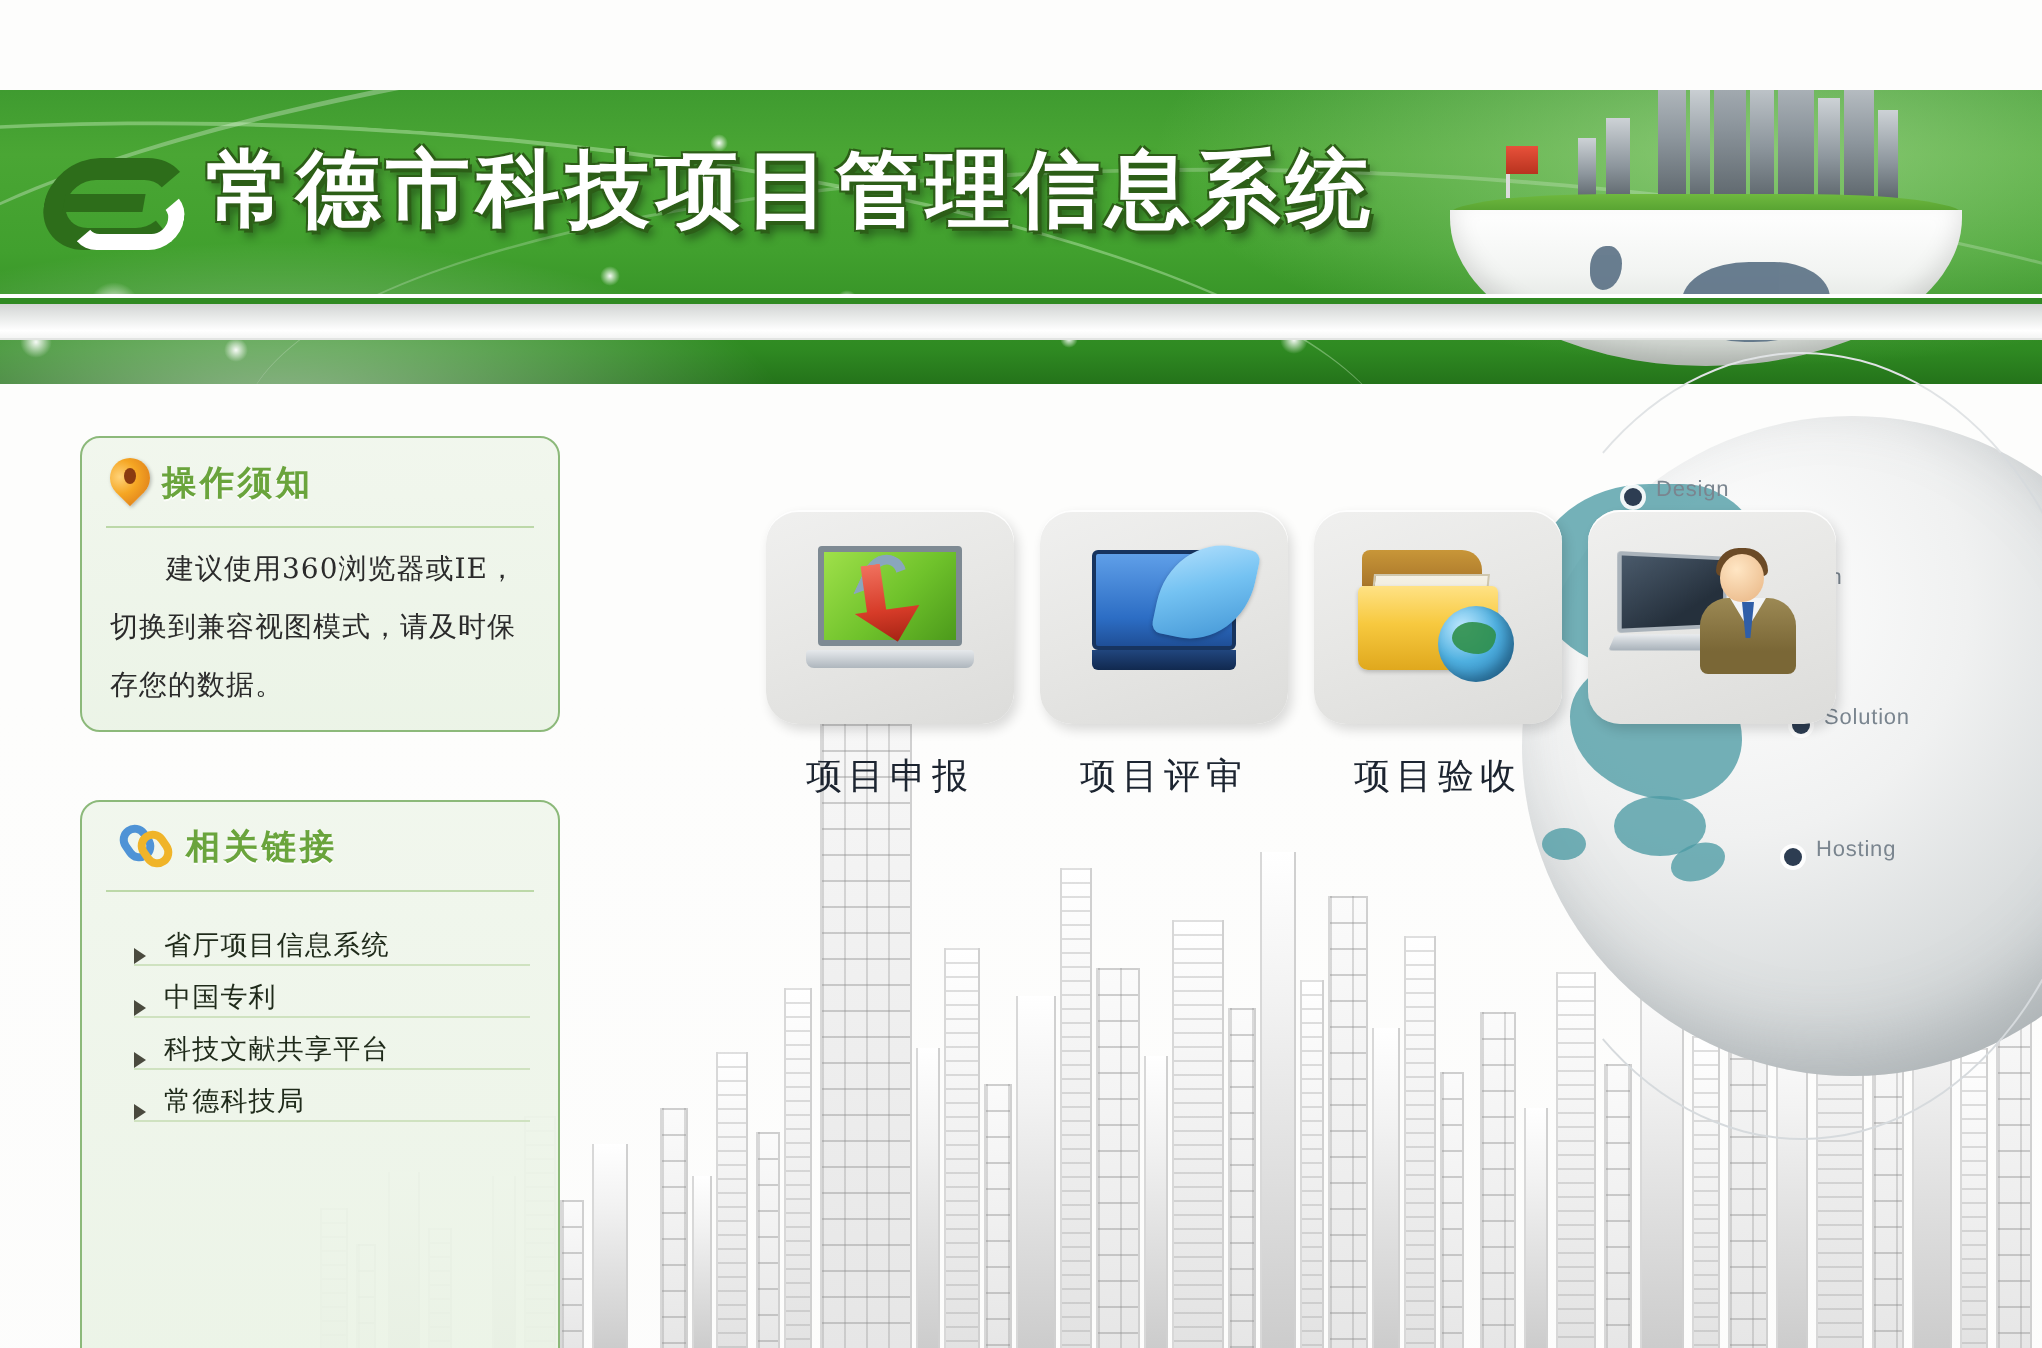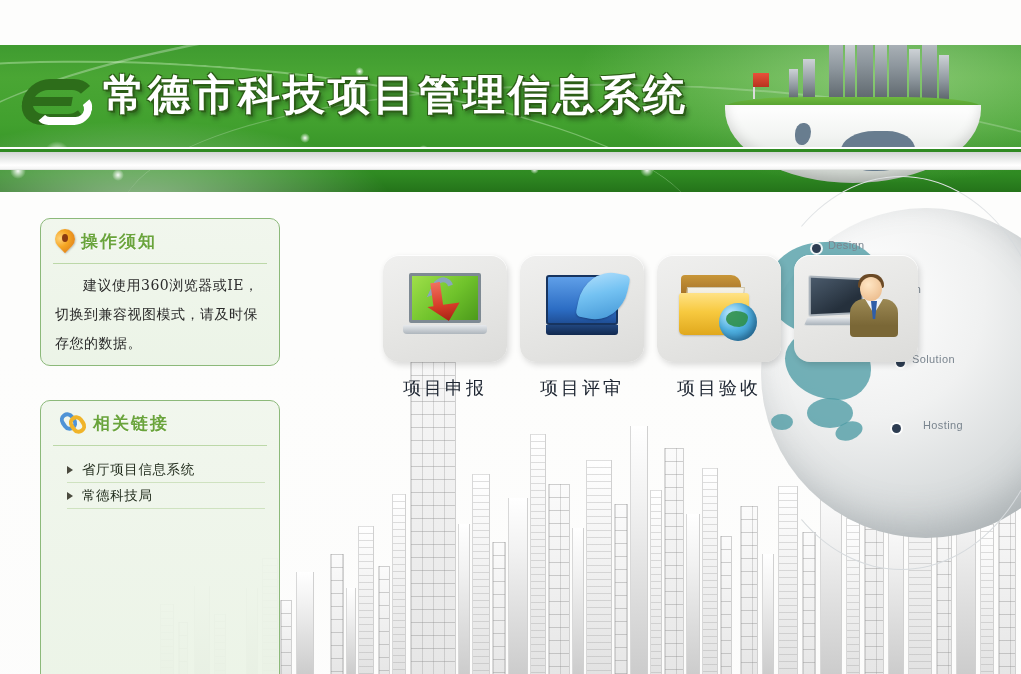--- a/index.html
+++ b/index.html
@@ -193,21 +193,21 @@
   #notice-text {
     position:absolute; left:14px; right:8px; top:52px;
     font-family:"DejaVu Serif","Liberation Serif", serif;
     font-size:14px; line-height:29px; color:#2b2b2b;
     text-indent:28px; letter-spacing:.5px;
   }
 
   
   #links-list { position:absolute; left:26px; right:14px; top:56px; }
   .link-row {
-    display:flex; align-items:center; gap:9px;
+    display:flex; align-items:flex-end; gap:9px;
     height:26px; border-bottom:1px solid #cfe2c0; cursor:pointer;
   }
   .link-row .tri {
     width:0; height:0; border-left:6px solid #4a4a3e;
     border-top:4px solid transparent; border-bottom:4px solid transparent;
     flex:0 0 auto;
   }
   .link-row .ltext {
     font-family:"DejaVu Sans","Liberation Sans", sans-serif;
     font-size:13.5px; color:#1f2a1a; letter-spacing:.6px;
@@ -436,21 +436,21 @@
     </div>
 
     <div class="orbit"></div>
     <div class="onode" style="left:812px; top:74px;"></div>
     <div class="olabel" style="left:828px; top:69px;">Design</div>
     <div class="onode" style="left:865px; top:118px;"></div>
     <div class="olabel" style="left:881px; top:113px;">Domain</div>
     <div class="onode" style="left:896px; top:188px;"></div>
     <div class="olabel" style="left:912px; top:183px;">Solution</div>
     <div class="onode" style="left:892px; top:254px;"></div>
-    <div class="olabel" style="left:908px; top:249px;margin-left:15px;">Hosting</div>
+    <div class="olabel" style="left:908px; top:249px;">Hosting</div>
   </div>
 
   <div class="panel" style="left:40px; top:218px; width:240px; height:148px;">
     <div class="panel-hd">
       <span class="pin-icon">
         <span class="head"></span>
           <span class="eye"></span>
       </span>
       <span class="panel-title">操作须知</span>
     </div>
@@ -465,20 +465,28 @@
           <span class="ring b"></span>
       </span>
       <span class="panel-title">相关链接</span>
     </div>
     <div class="panel-rule"></div>
 
     <div id="links-list">
       <div class="link-row">
         <span class="tri"></span>
         <span class="ltext">省厅项目信息系统</span>
+      </div>
+      <div class="link-row">
+        <span class="tri"></span>
+        <span class="ltext">中国专利</span>
+      </div>
+      <div class="link-row">
+        <span class="tri"></span>
+        <span class="ltext">科技文献共享平台</span>
       </div>
       <div class="link-row">
         <span class="tri"></span>
         <span class="ltext">常德科技局</span>
       </div>
     </div>
   </div>
 
   <div id="entries">
 

